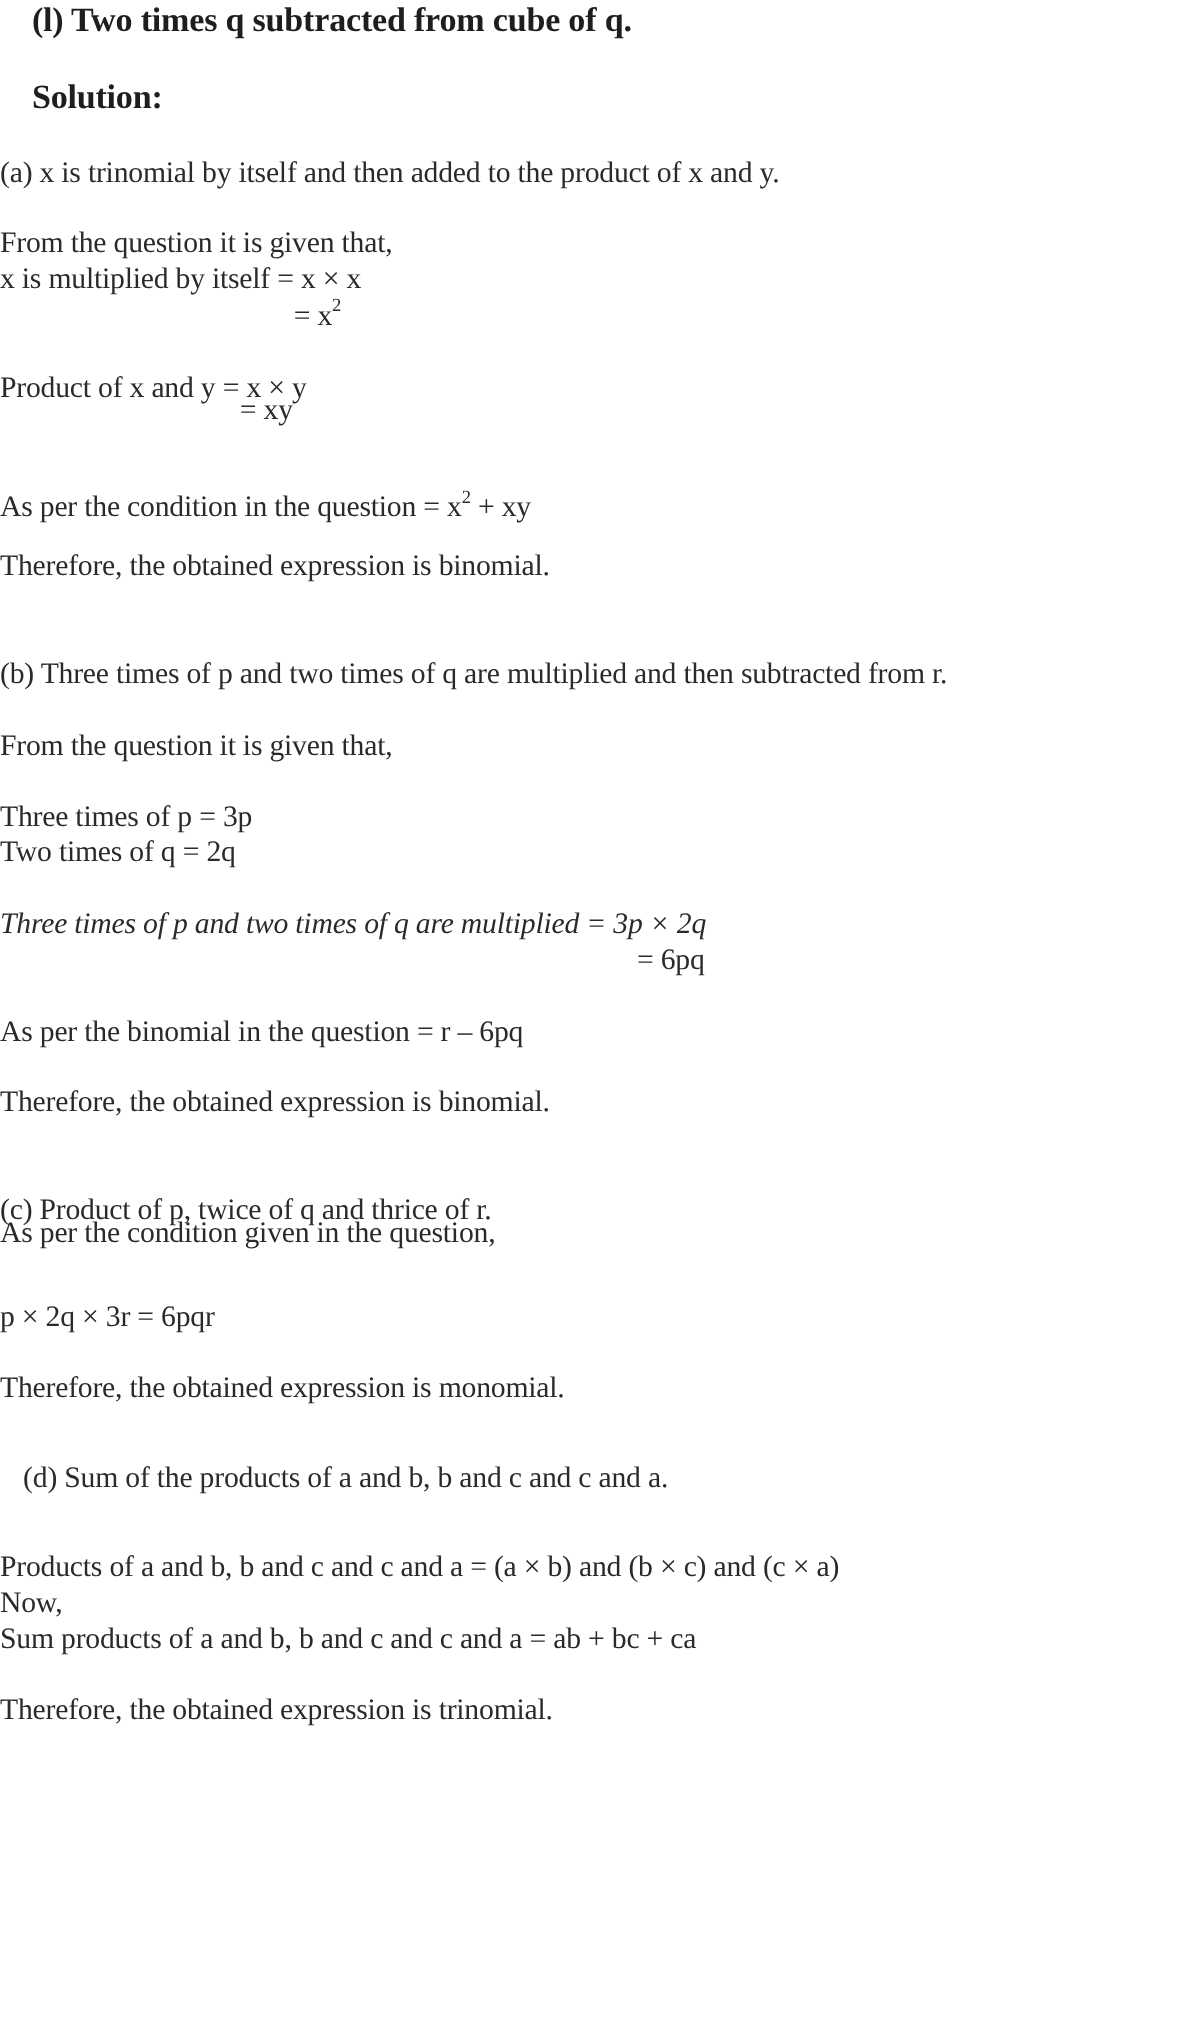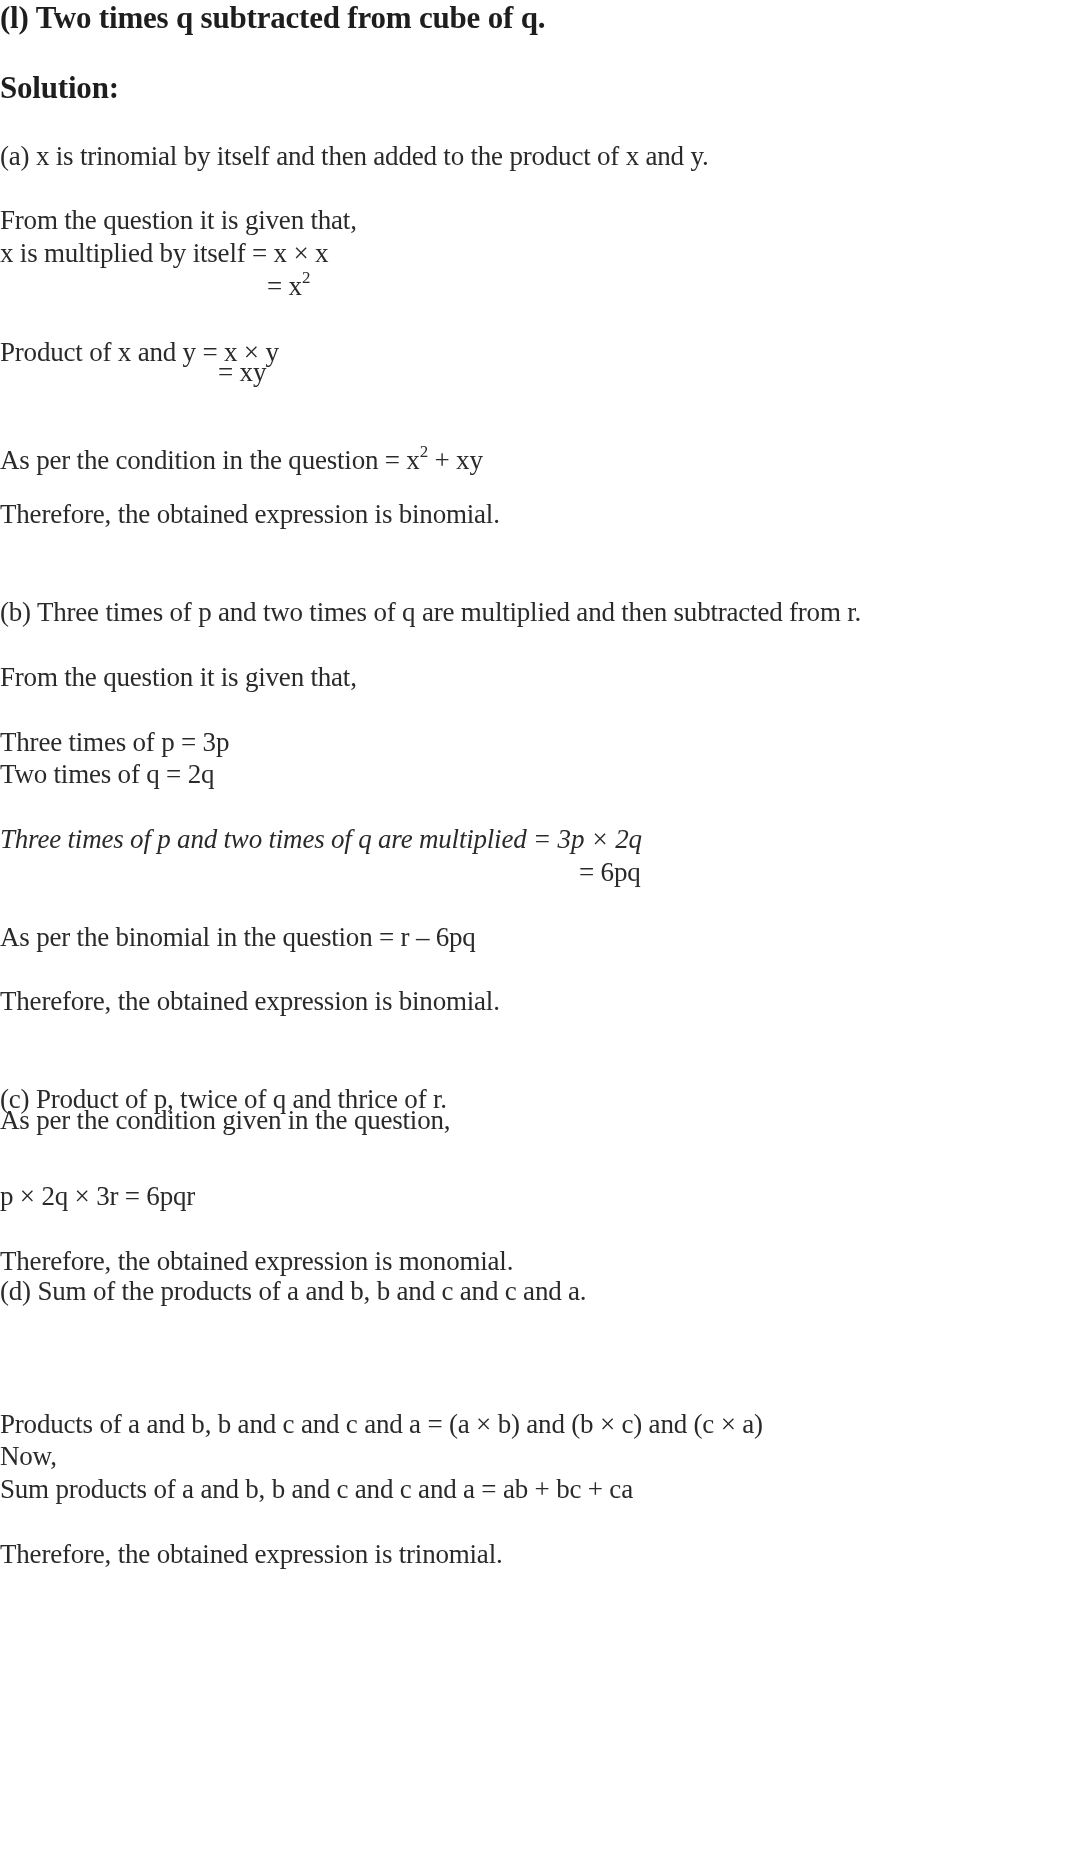--- a/index.html
+++ b/index.html
@@ -20,20 +20,21 @@
     left: 0;
     white-space: nowrap;
     font-size: 27px;
     line-height: 32px;
     letter-spacing: -0.2px;
   }
   .bold {
     font-weight: bold;
     font-size: 31px;
     color: #1e1e1e;
+    padding-left: 29px;
   }
   sup {
     font-size: 17px;
     line-height: 0;
     position: relative;
     top: -2px;
   }
 </style>
 </head>
 <body>
@@ -64,18 +65,18 @@
 </div>
 
 <div>
   <div class="line" style="top:1083px;">(c) Product of p, twice of q and thrice of r.</div>
   <div class="line" style="top:1104px;">As per the condition given in the question,</div>
   <div class="line" style="top:1180px;">p × 2q × 3r = 6pqr</div>
   <div class="line" style="top:1245px;">Therefore, the obtained expression is monomial.</div>
 </div>
 
 <div>
-  <div class="line" style="top:1275px;">(d) Sum of the products of a and b, b and c and c and a.</div>
+  <div class="line" style="top:1327px;margin-left:21px;">(d) Sum of the products of a and b, b and c and c and a.</div>
   <div class="line" style="top:1408px;">Products of a and b, b and c and c and a = (a × b) and (b × c) and (c × a)</div>
   <div class="line" style="top:1440px;">Now,</div>
   <div class="line" style="top:1473px;">Sum products of a and b, b and c and c and a = ab + bc + ca</div>
   <div class="line" style="top:1538px;">Therefore, the obtained expression is trinomial.</div>
 </div>
 
 </body></html>

